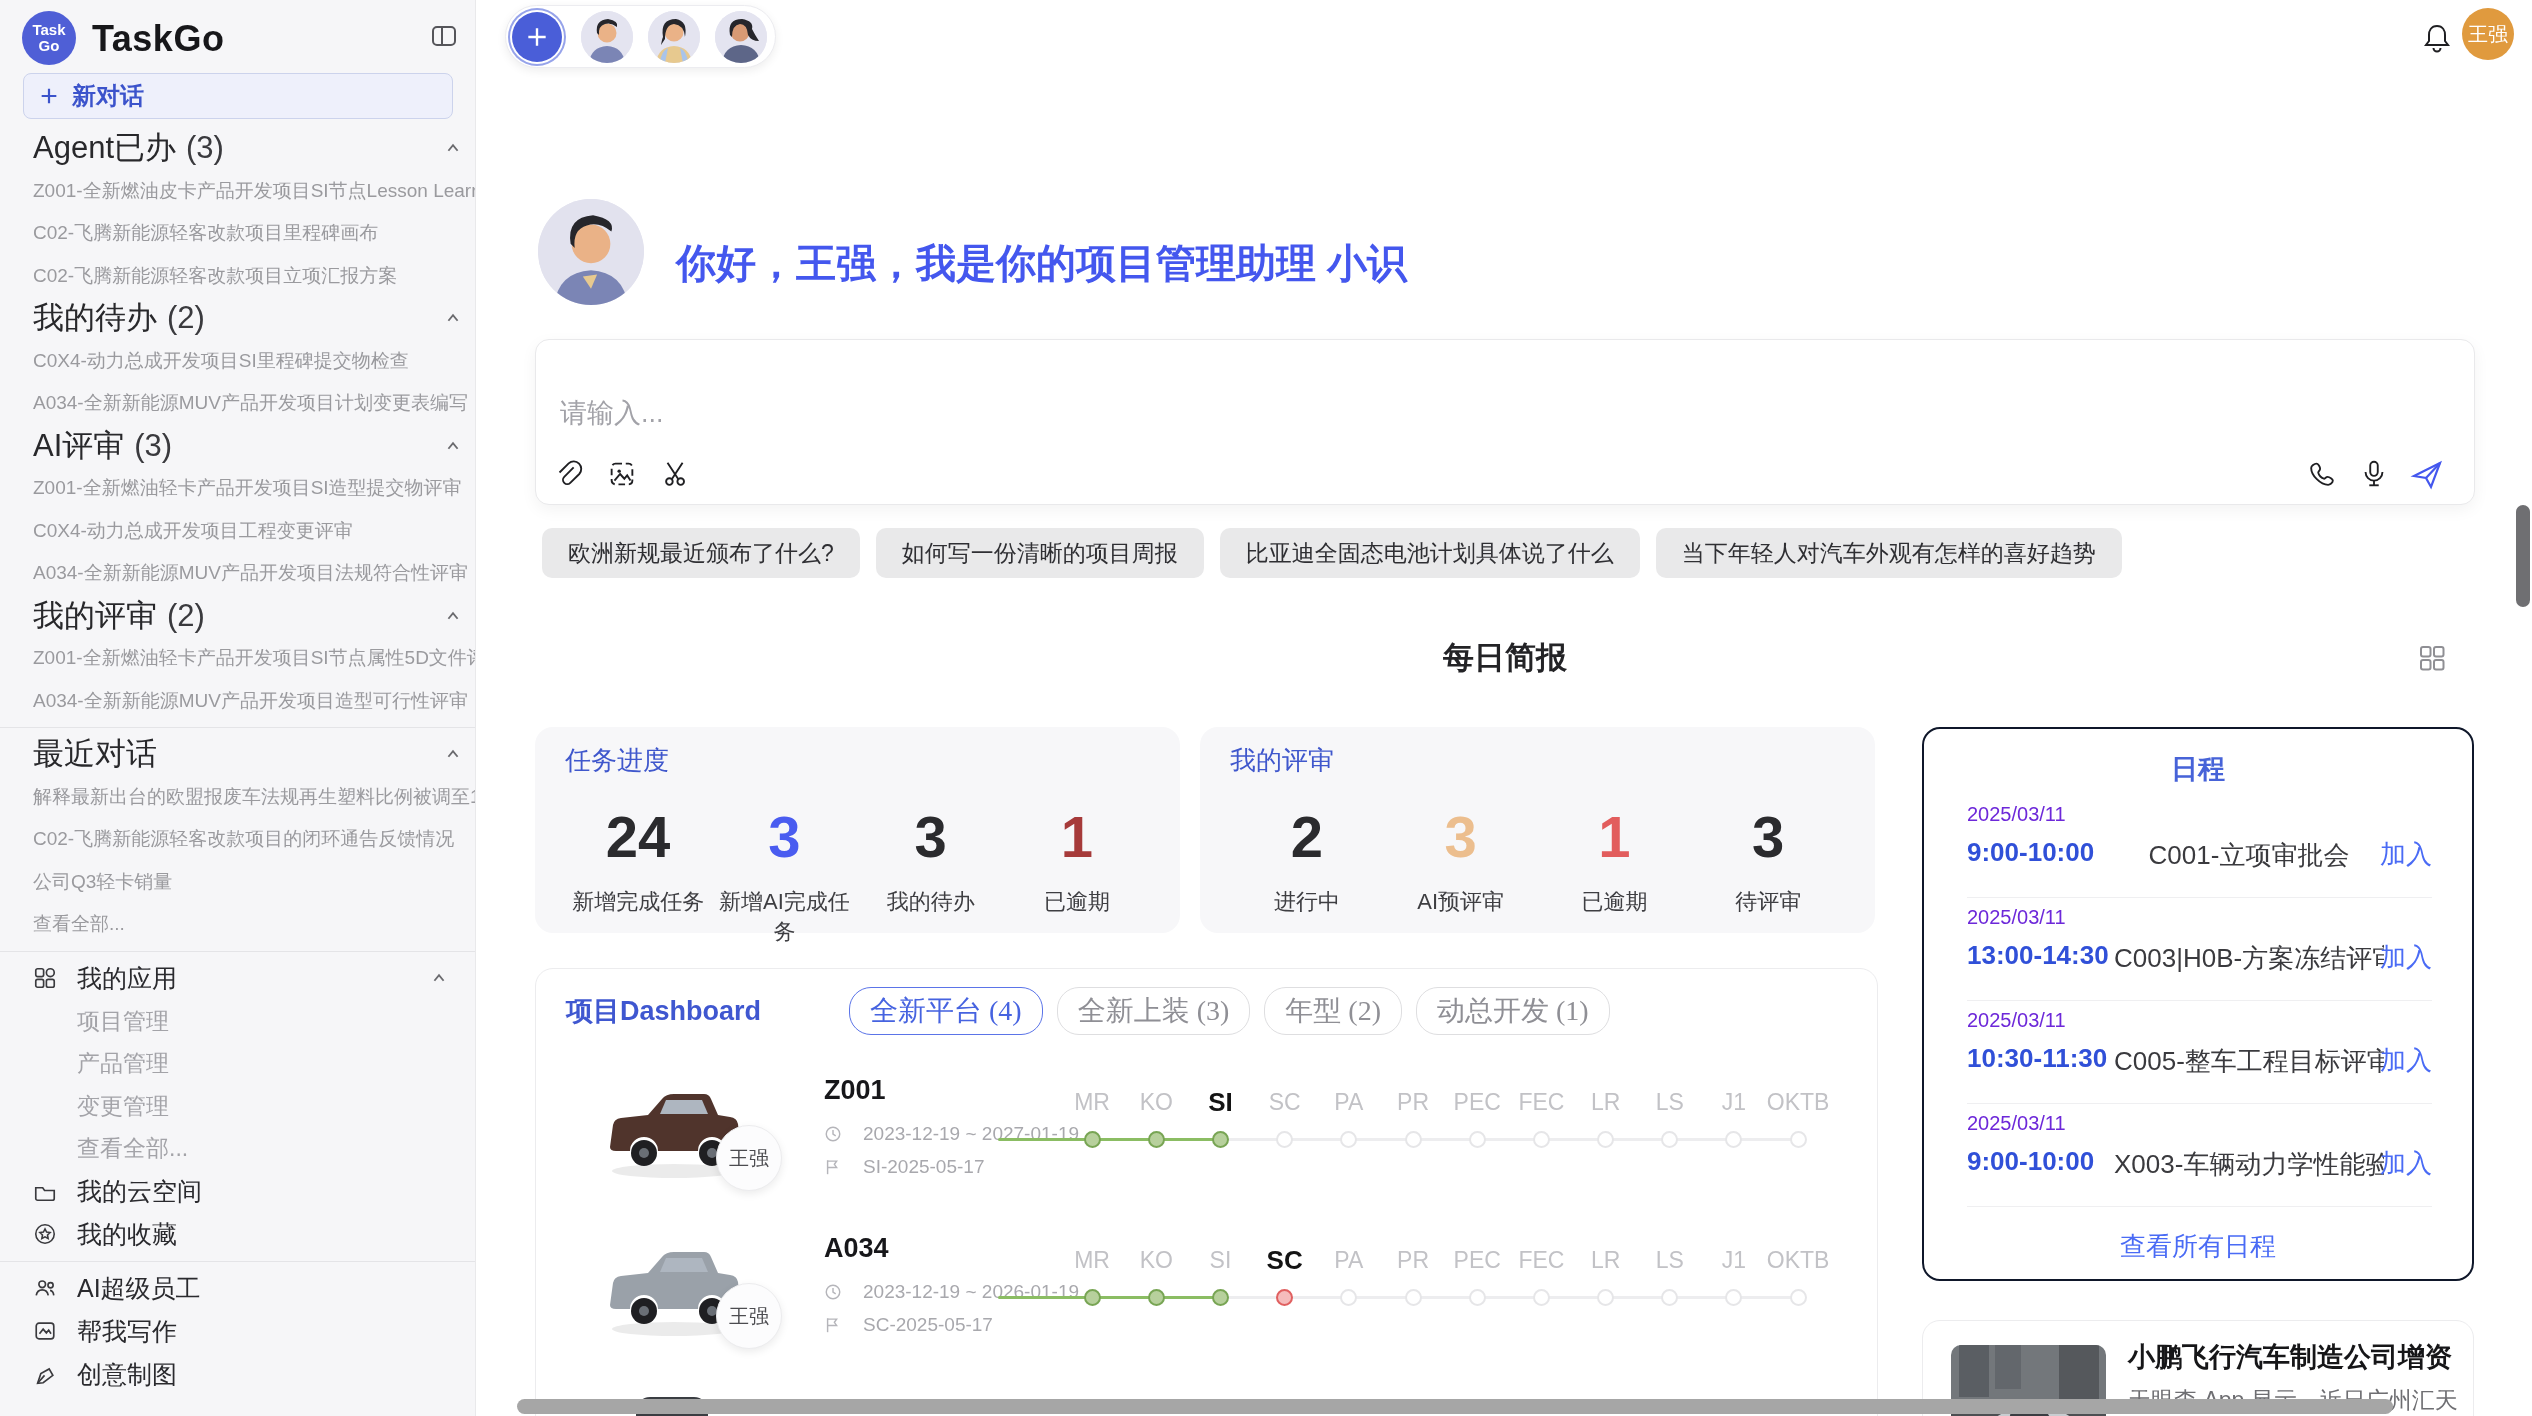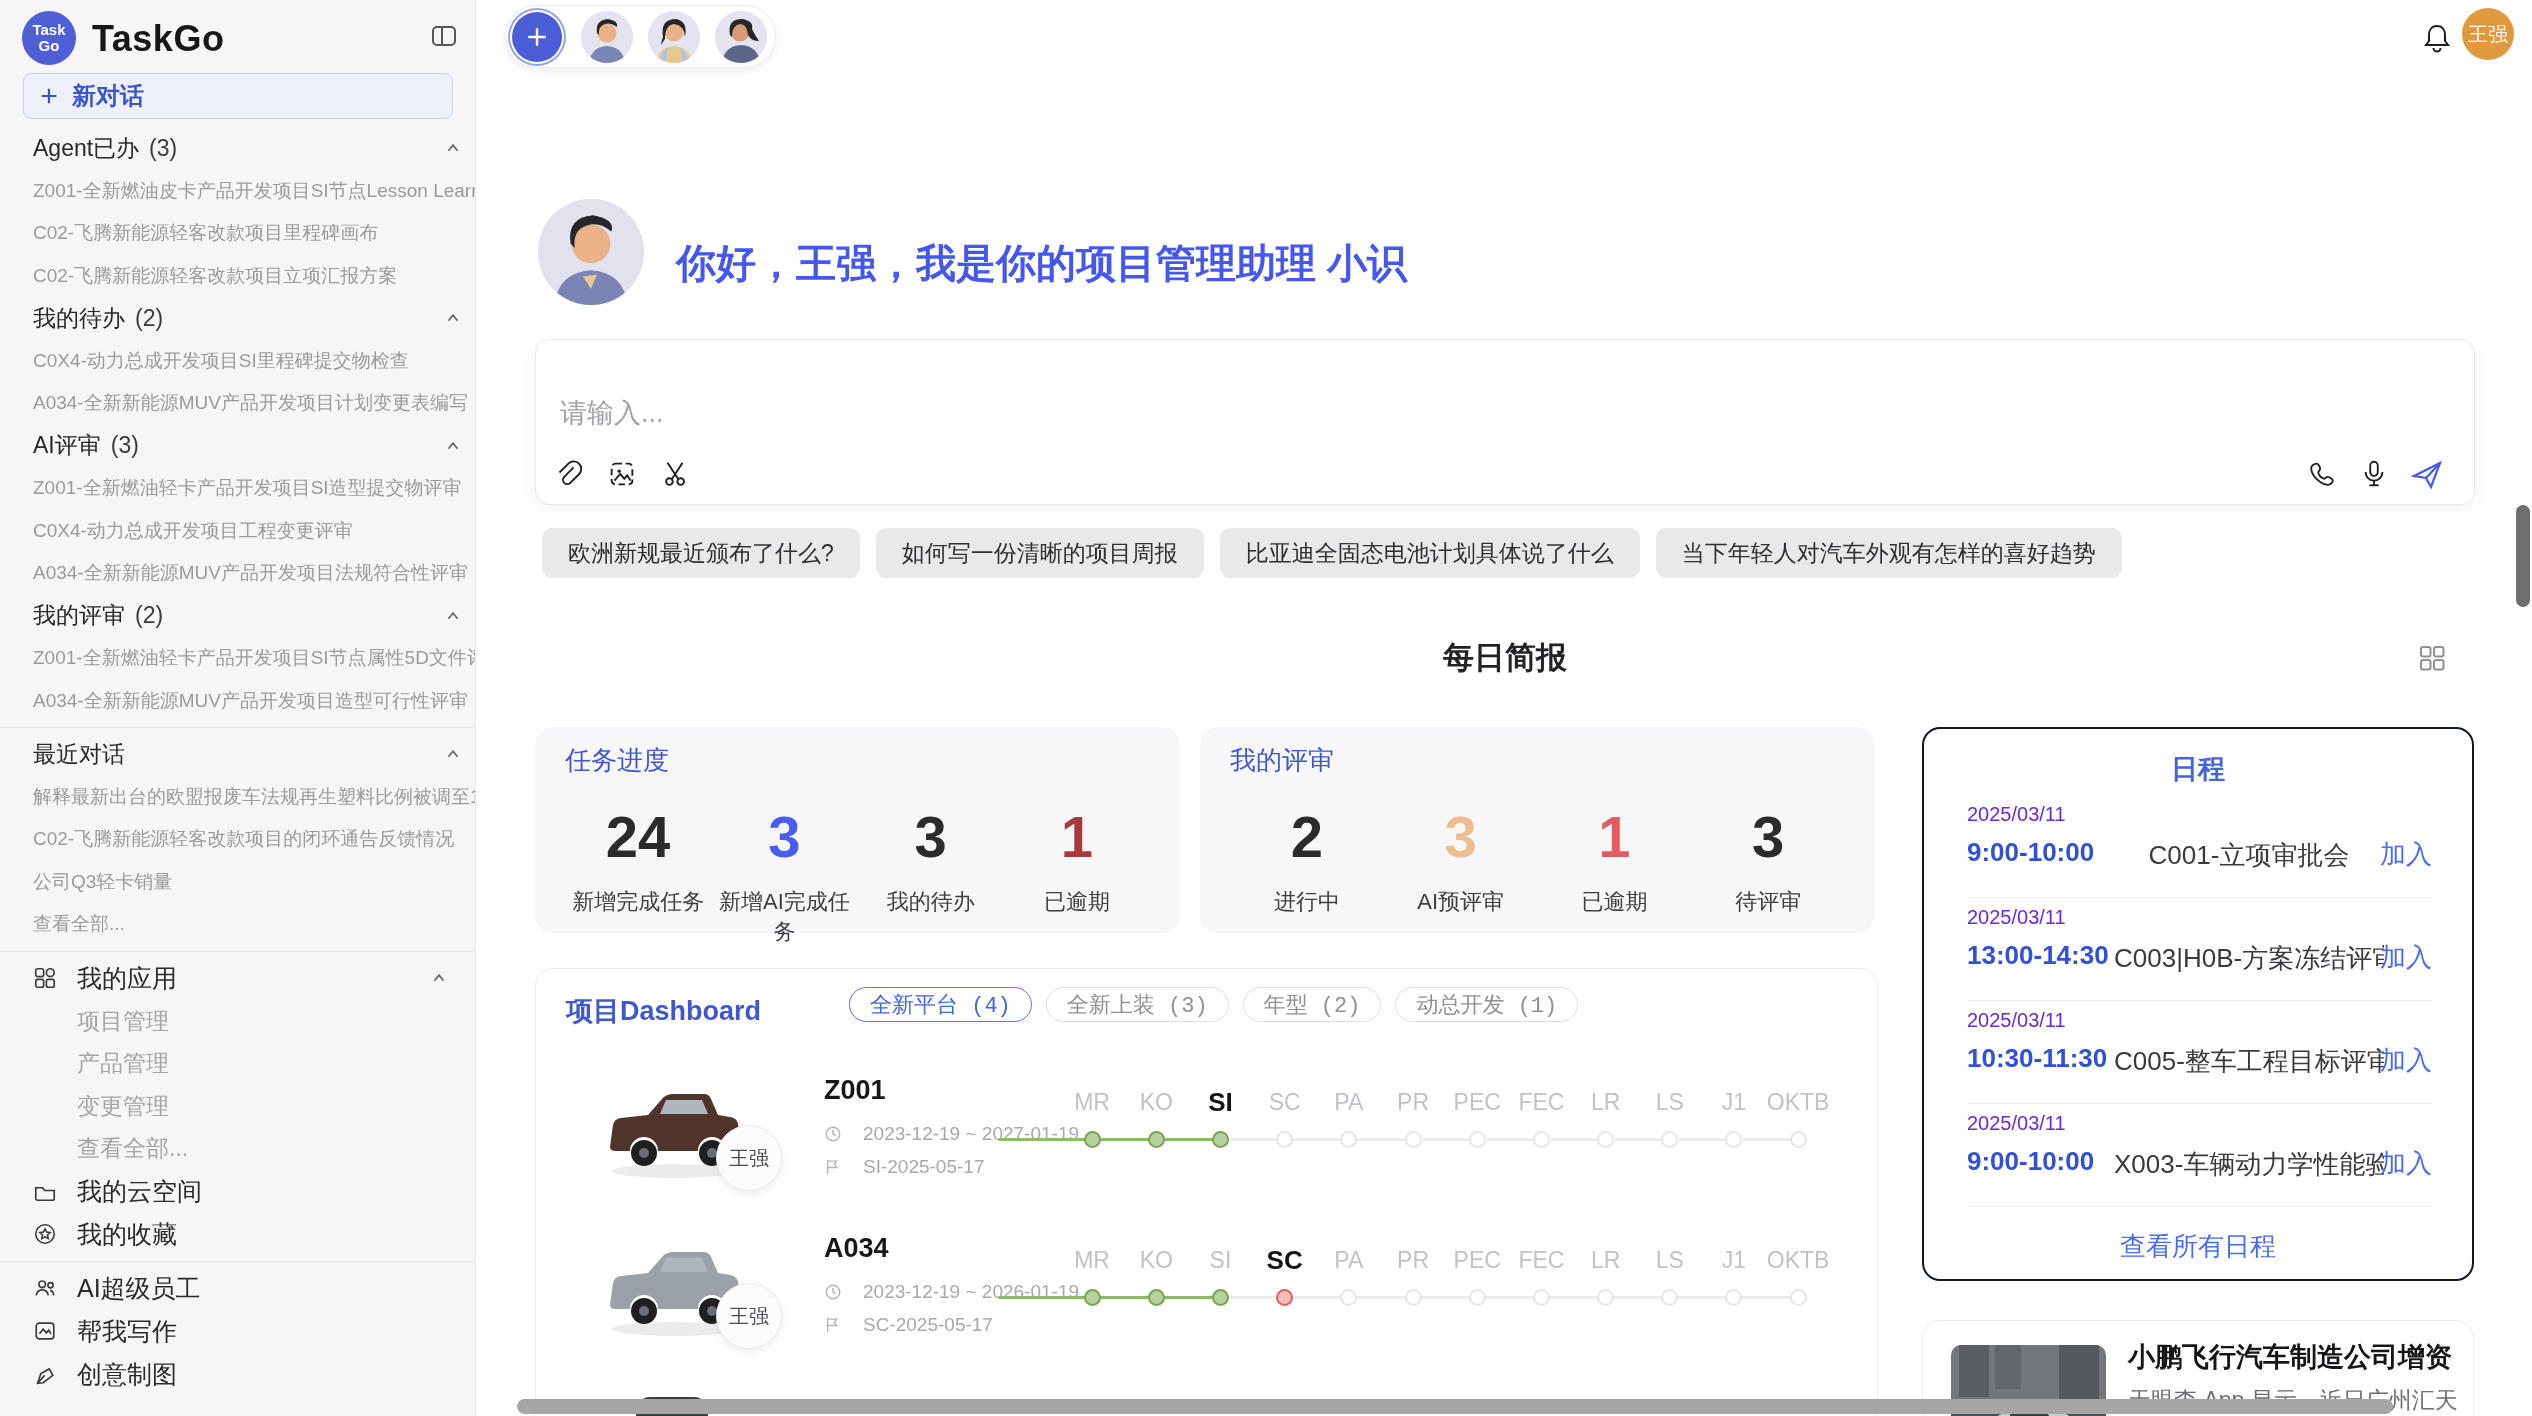--- a/index.html
+++ b/index.html
@@ -9,21 +9,21 @@
 
   
   .sidebar{position:absolute;left:0;top:0;width:476px;height:1416px;background:#f6f6f8;border-right:1px solid #e9e9eb;overflow:hidden;}
   .sb-top{position:relative;height:76px;}
   .logo{position:absolute;left:22px;top:11px;width:54px;height:54px;border-radius:50%;background:#4f5fd6;color:#fff;display:flex;flex-direction:column;align-items:center;justify-content:center;font-size:15px;font-weight:600;line-height:16px;}
   .app-title{position:absolute;left:92px;top:18px;font-size:36px;font-weight:700;color:#17171a;letter-spacing:.5px;}
   .collapse-btn{position:absolute;left:430px;top:22px;width:28px;height:28px;}
   .new-chat{position:absolute;left:23px;top:73px;width:430px;height:46px;border-radius:8px;background:#eef0fb;border:1px solid #ccd3ec;display:flex;align-items:center;gap:12px;padding:0 14px;cursor:pointer;}
   .new-chat span{color:#3b53cb;font-size:24px;font-weight:600;}
   .sb-scroll{position:absolute;left:0;top:127px;width:476px;}
-  .sb-header{height:42.5px;display:flex;align-items:center;padding:0 12px 0 33px;font-size:23px;font-weight:500;color:#28282b;}
+  .sb-header{height:42.5px;display:flex;align-items:center;padding:0 12px 0 33px;font-size:31px;font-weight:500;color:#28282b;}
   .sb-header .sec-count{margin-left:10px;color:#3a3a3e;font-weight:400;}
   .sb-header .chev{margin-left:auto;}
   .sb-item{height:42.5px;line-height:42.5px;padding:0 6px 0 33px;font-size:19px;color:#9a9a9e;white-space:nowrap;overflow:hidden;cursor:pointer;}
   .sb-divider{height:1px;background:#e4e4e7;margin:5px 0;}
   .sb-nav-row{height:43px;display:flex;align-items:center;gap:20px;padding:0 26px 0 33px;font-size:25px;color:#2a2a2e;cursor:pointer;}
   .sb-nav-row .chev{margin-left:auto;}
   .sb-sub{height:42.5px;line-height:42.5px;padding-left:77px;font-size:23px;color:#a3a3a8;cursor:pointer;}
 
   
   .topbar-pill{position:absolute;left:505px;top:5px;height:63px;border-radius:32px;background:#fff;border:1px solid #ececf0;box-shadow:0 3px 10px rgba(0,0,0,.07);display:flex;align-items:center;gap:15px;padding:0 8px 0 6px;}
@@ -59,21 +59,21 @@
   .stat-card-title{font-size:26px;font-weight:500;color:#3f57cc;height:32px;}
   .stats-row{display:flex;margin-top:26px;}
   .stat{flex:1;text-align:center;}
   .stat-value{font-size:58px;font-weight:600;line-height:72px;}
   .stat-label{font-size:22px;color:#3e3e42;margin-top:14px;}
 
   
   .dash-card{position:absolute;left:535px;top:968px;width:1343px;height:560px;background:#fff;border:1px solid #ececee;border-radius:18px;overflow:hidden;}
   .dash-title{position:absolute;left:30px;top:24px;font-size:27px;font-weight:600;color:#3f57d0;}
   .dash-filters{position:absolute;left:313px;top:18px;display:flex;gap:14px;}
-  .fchip{height:35px;border-radius:22px;background:#fff;border:1px solid #dedee0;color:#8f8f95;font-size:22px;padding:0 20px;font-family:Liberation Mono, monospace;cursor:pointer;white-space:nowrap;}
+  .fchip{height:48px;border-radius:22px;background:#fff;border:1px solid #dedee0;color:#8f8f95;font-size:28px;padding:0 20px;font-family:Liberation Serif, serif;cursor:pointer;white-space:nowrap;}
   .fchip.active{border:1px solid #5b74e8;color:#4663e0;}
   .proj-rows{position:absolute;left:0;top:92px;right:0;}
   .proj-row{position:relative;height:158px;}
   .p-car{position:absolute;left:60px;top:8px;width:150px;height:122px;}
   .p-owner{position:absolute;left:180px;top:64px;width:66px;height:66px;border-radius:50%;background:#fcfcfd;border:1px solid #ececee;box-shadow:0 3px 8px rgba(0,0,0,.08);display:flex;align-items:center;justify-content:center;font-size:20px;color:#4c4c50;}
   .p-code{position:absolute;left:288px;top:14px;font-size:27px;font-weight:700;color:#17171a;}
   .p-meta{position:absolute;left:288px;display:flex;align-items:center;gap:21px;font-size:19px;color:#a8a8ad;white-space:nowrap;}
   .p-meta.m1{top:62px;} .p-meta.m2{top:95px;}
   .milestones{position:absolute;left:524px;top:26px;width:772px;height:74px;}
   .ms-line{position:absolute;top:51px;height:3px;border-radius:2px;background:#ededef;left:-62px;width:800px;}

